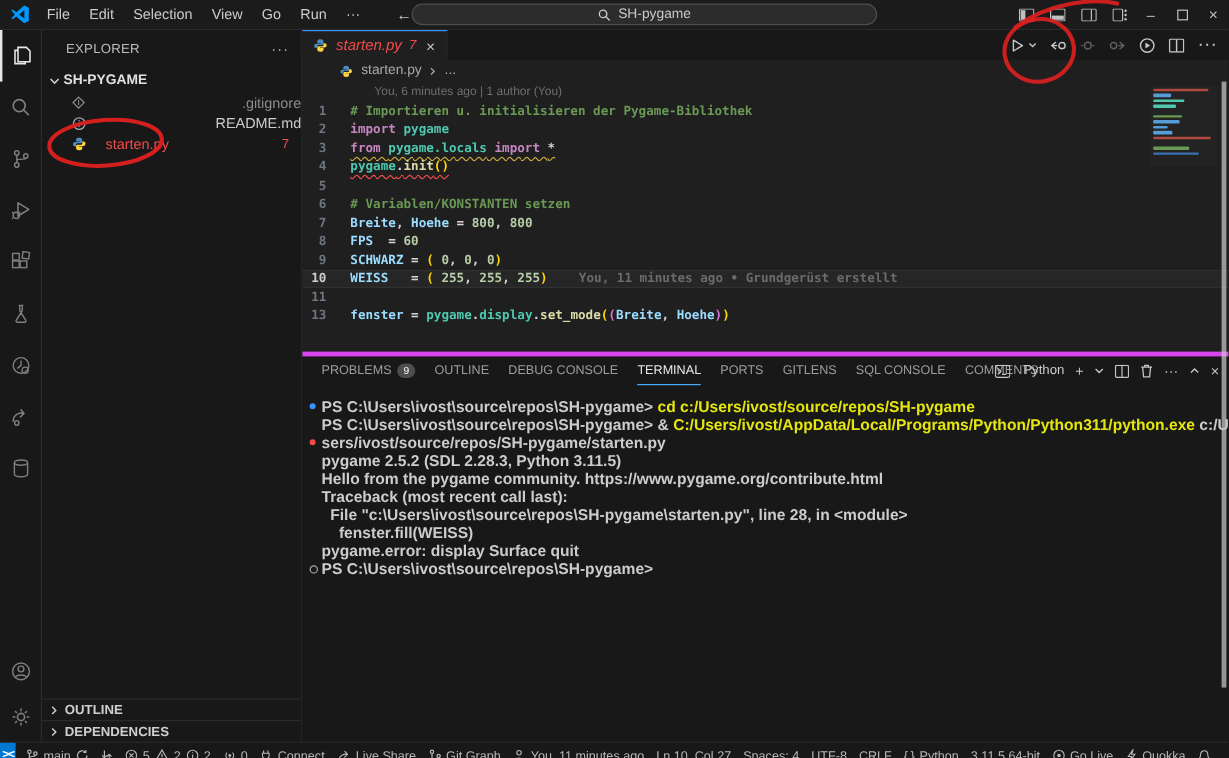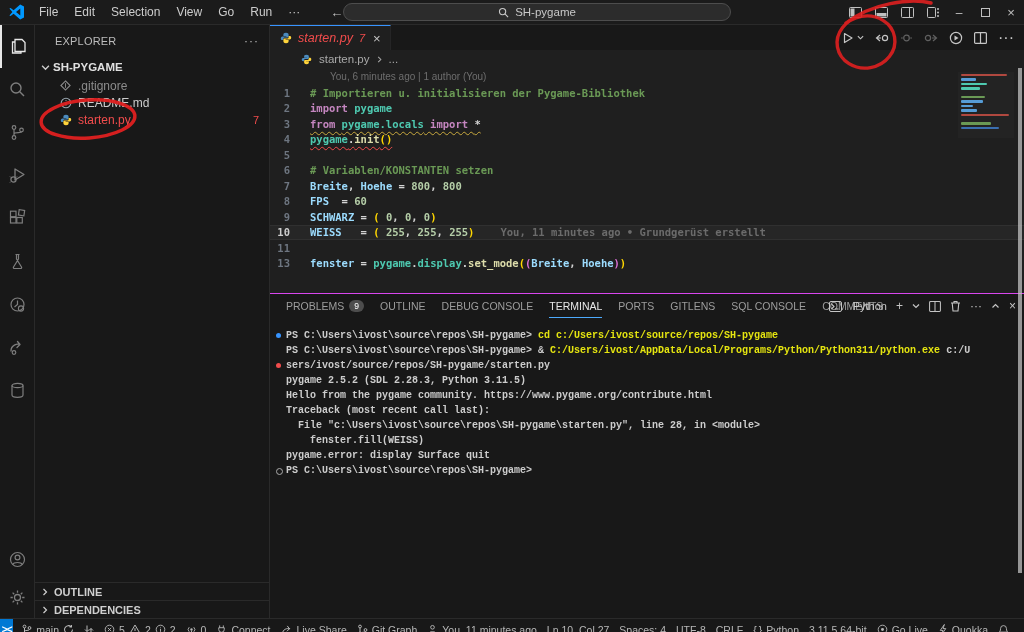--- a/index.html
+++ b/index.html
@@ -37,21 +37,21 @@
   .ab-bottom { position:absolute; bottom:2px; left:0; width:35px; display:flex; flex-direction:column; align-items:center; }
   .ab-bottom .ab-icon { height:38px; }
 
   
   .sidebar { width:235px; background:#181818; border-right:1px solid #2a2a2a; position:relative; font-size:12px; }
   .sb-header { display:flex; align-items:center; height:32px; padding:0 10px 0 20px; }
   .sb-title { font-size:11px; color:#bcbcbc; letter-spacing:.2px; }
   .sb-more { margin-left:auto; color:#bcbcbc; font-size:12px; letter-spacing:1px; }
   .root-row { display:flex; align-items:center; gap:3px; height:20px; padding-left:6px; color:#e0e0e0;
               font-weight:bold; font-size:11.5px; }
-  .file-row { display:flex; align-items:center; gap:6px; height:17px; padding-left:24px; color:#cccccc; }
+  .file-row { display:flex; align-items:center; gap:16px; height:17px; padding-left:24px; color:#cccccc;justify-content:space-between; }
   .file-row .fname { font-size:12px; }
   .file-row.muted .fname { color:#8c8c8c; }
   .file-row.error .fname { color:#f14c4c; }
   .fbadge { margin-left:auto; margin-right:10px; color:#f14c4c; font-size:11px; }
   .ficon { width:13px; height:13px; display:flex; align-items:center; justify-content:center; }
   .side-sections { position:absolute; bottom:0; left:0; width:100%; }
   .side-section { display:flex; align-items:center; gap:5px; height:18px; border-top:1px solid #2a2a2a;
                   padding-left:6px; font-size:11px; font-weight:bold; color:#cfcfcf; }
 
   
@@ -83,32 +83,32 @@
   .u-warn { text-decoration:underline wavy #c8a93e 1px; text-underline-offset:3px; }
   .u-err  { text-decoration:underline wavy #f14c4c 1px; text-underline-offset:3px;text-align:center; }
 
   .minimap { position:absolute; right:10px; top:4px; width:56px; height:66px; background:#232323; }
   .mm-row { height:2.4px; margin:2px 0 0 3px; border-radius:1px; }
 
   .scrollbar { position:absolute; right:2px; top:43px; width:4px; height:505px;
                background:rgba(200,200,200,.72); z-index:6; }
 
   
-  .panel { height:325px; background:#181818; border-top:1px solid #d946ef; position:relative;
+  .panel { height:325px; background:#181818; border-top:4px solid #d946ef; position:relative;
            display:flex; flex-direction:column;text-align:right; }
   .panel-tabs { height:24px; display:flex; align-items:center; gap:16px; padding-left:16px; }
   .ptab { display:flex; align-items:center; gap:5px; font-size:10.5px; color:#9d9d9d; height:100%;
           border-bottom:1px solid transparent; }
   .ptab.active { color:#e7e7e7; border-bottom:1px solid #4daafc; }
   .pbadge { background:#4d4d4d; color:#ffffff; font-size:8.5px; border-radius:8px; padding:1px 5px; }
   .panel-actions { position:absolute; right:8px; top:0; height:24px; display:flex; align-items:center;
                    gap:9px; color:#c5c5c5; font-size:12px; }
   .shell-label { font-size:11px; color:#cccccc; margin-left:2px; }
-  .terminal { flex:1; padding:10px 0 0 4px; font-family:Liberation Mono, monospace;
-              font-size:10px; font-weight:bold; color:#cccccc; overflow:hidden; }
+  .terminal { flex:1; padding:10px 0 0 4px; font-family:Liberation Sans, sans-serif;
+              font-size:13px; font-weight:bold; color:#cccccc; overflow:hidden; }
   .term-line { display:flex; height:15px; line-height:15px; white-space:pre; }
   .dec { width:12px; flex:none; position:relative; }
   .dec.b::before,.dec.r::before,.dec.h::before { content:""; position:absolute; left:2px; top:5px;
               width:5px; height:5px; border-radius:50%; }
   .dec.b::before { background:#3794ff; }
   .dec.r::before { background:#f14c4c; }
   .dec.h::before { border:1px solid #aaaaaa; }
   .td{color:#cccccc} .ty{color:#e5e510}
 
   

